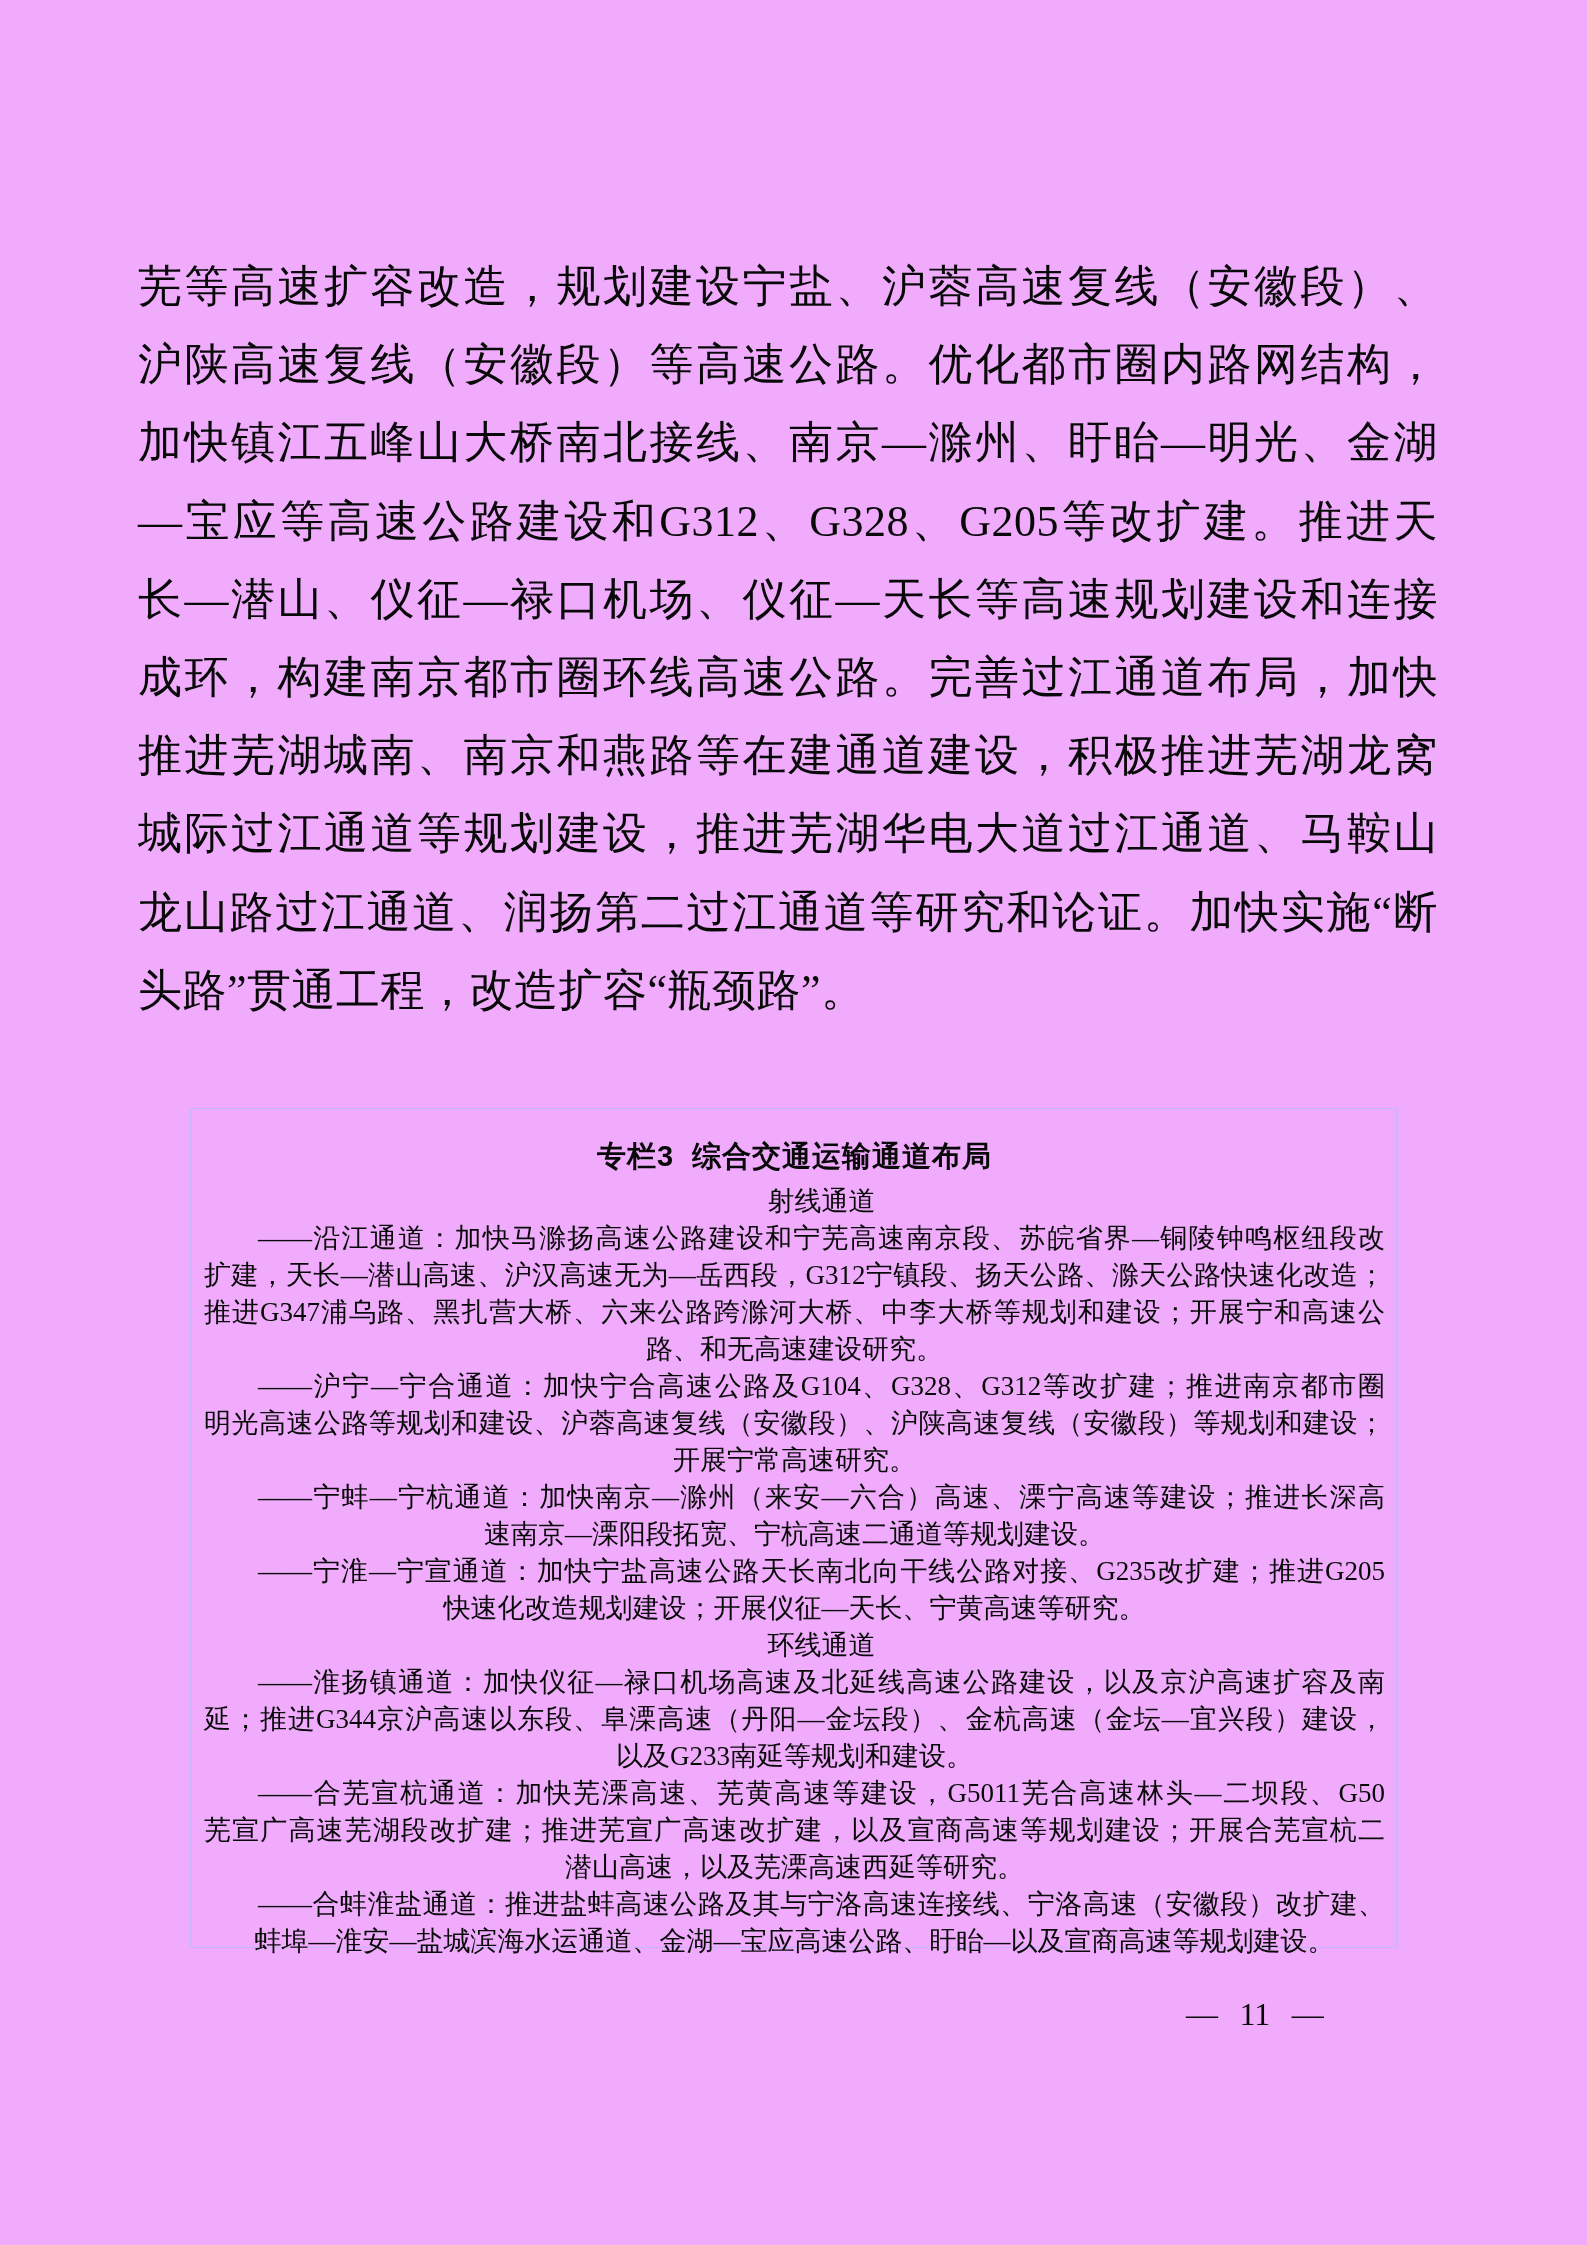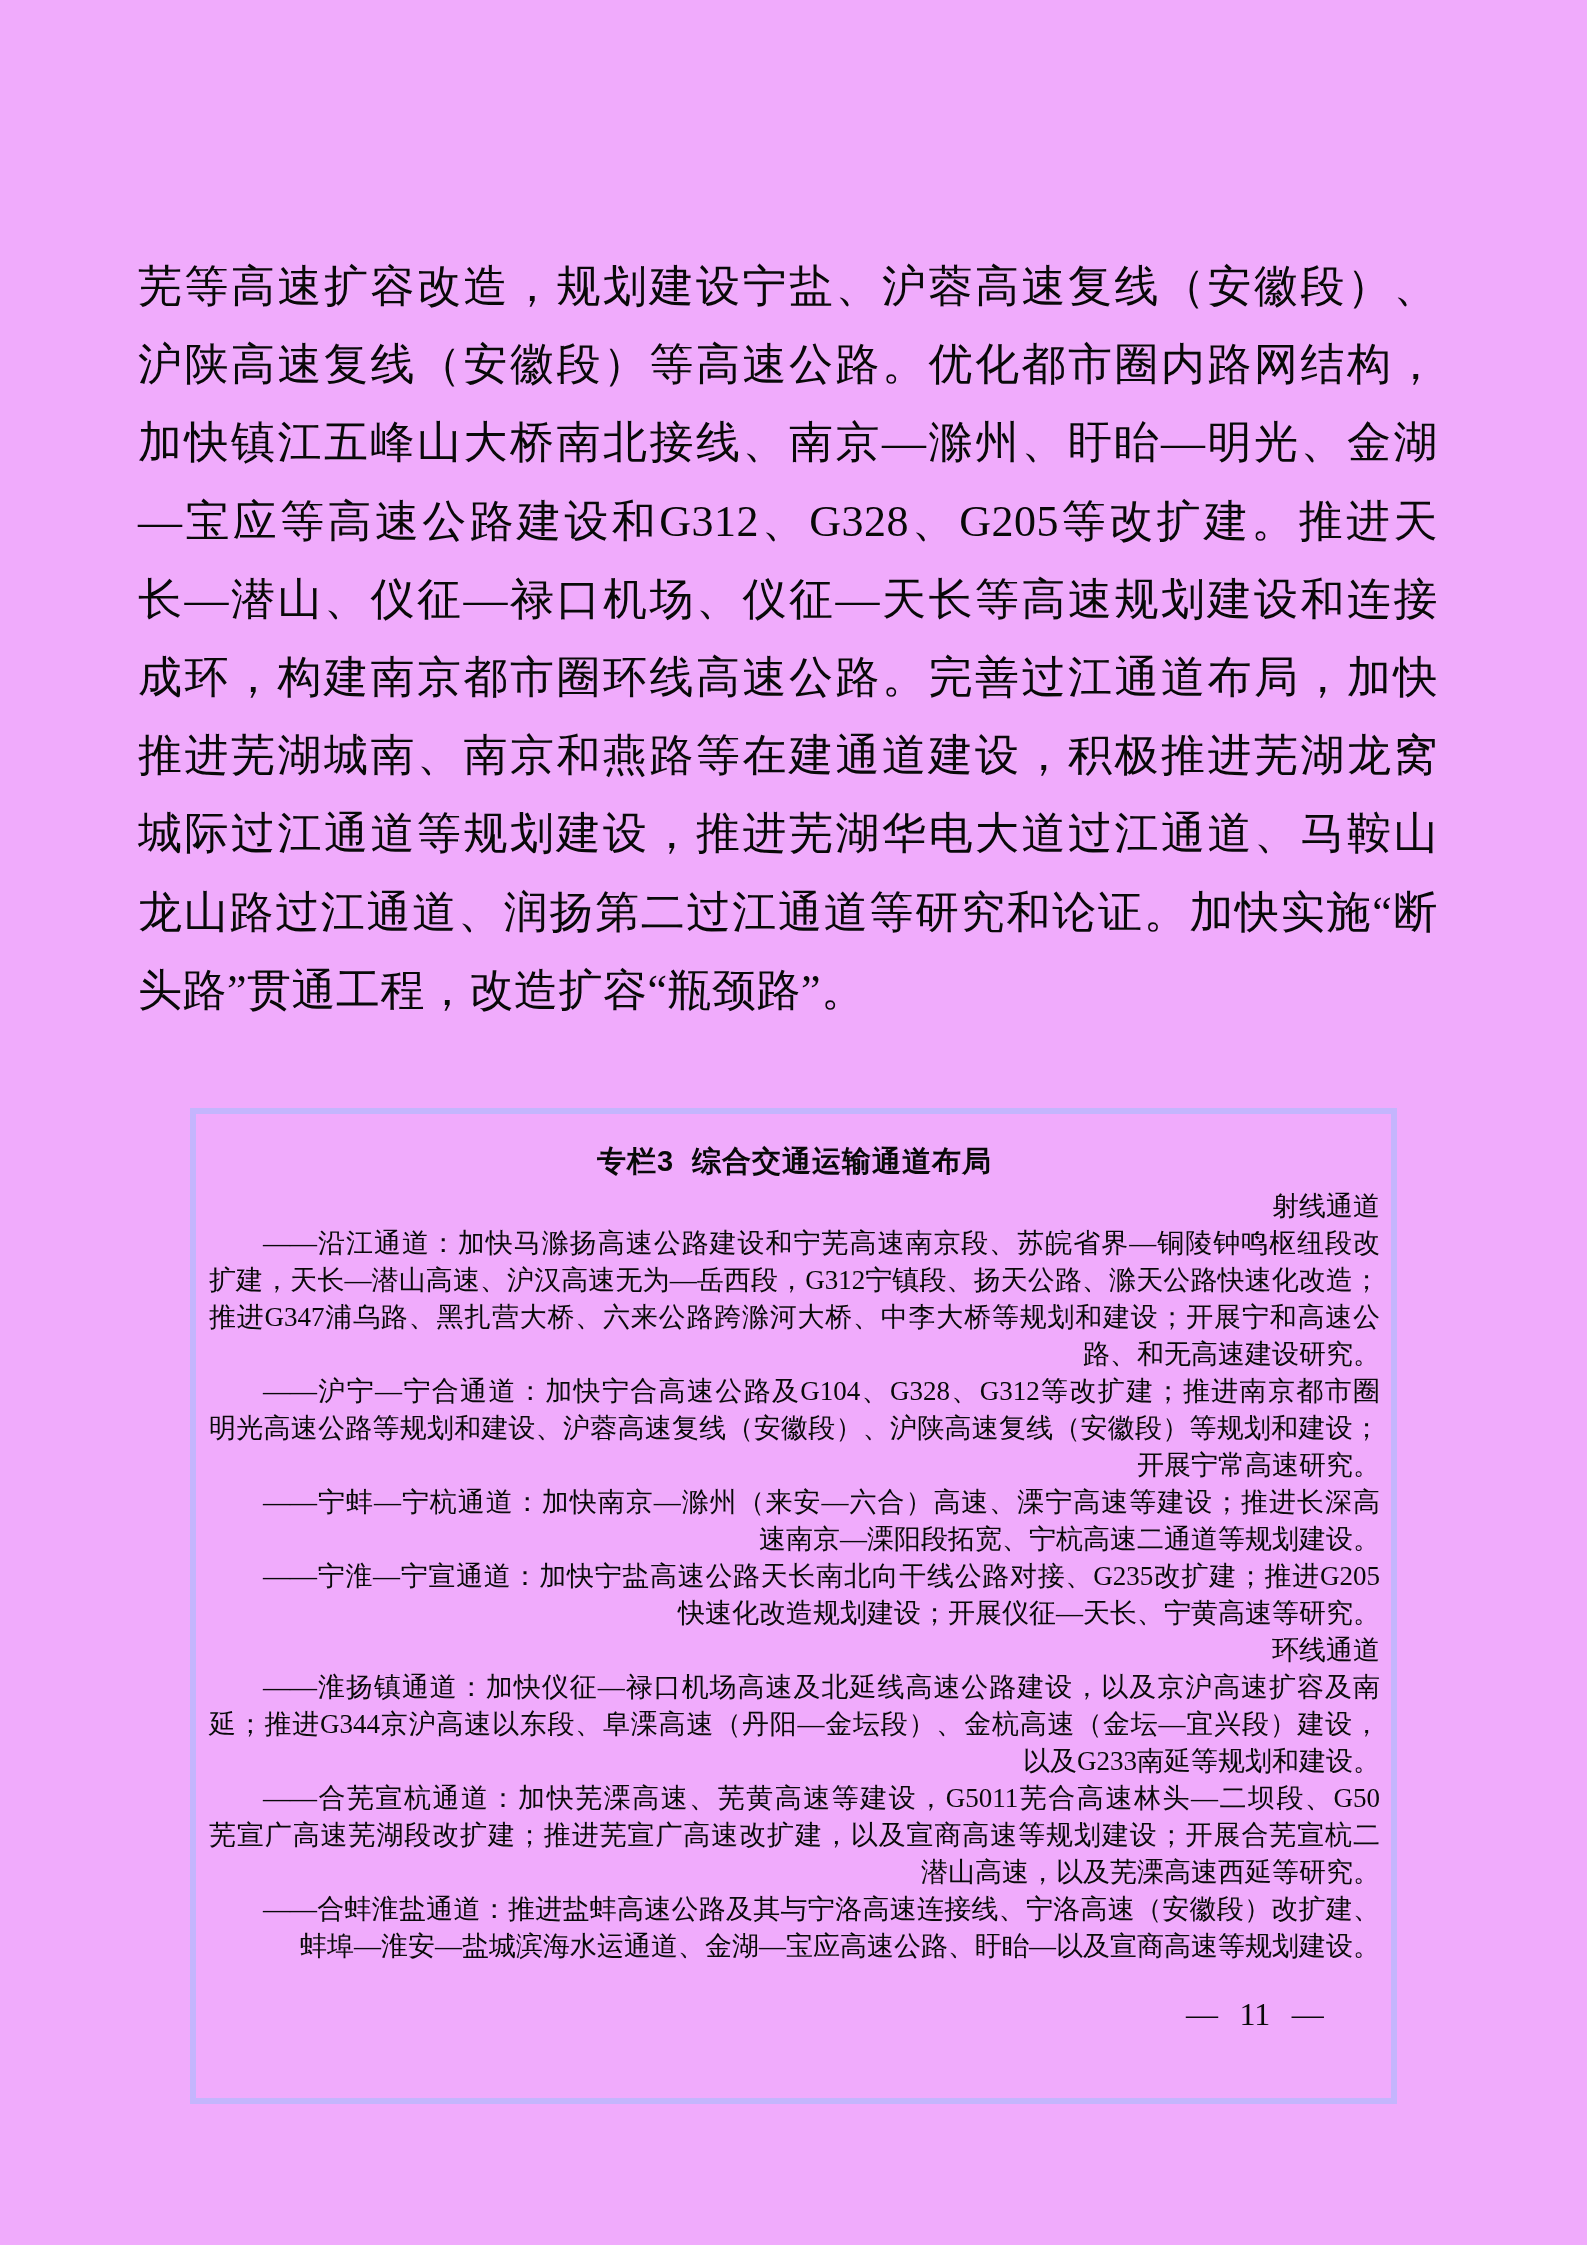--- a/index.html
+++ b/index.html
@@ -19,40 +19,40 @@
     line-height:78.2px;
     letter-spacing:0.5px;
     white-space:nowrap;
   }
   .bline{white-space:normal;}
   .bline.j{text-align:justify;text-align-last:justify;}
   
   .column-box{
     position:absolute;
     left:190px;top:1108px;
-    width:1207px;height:996px;
+    width:1207px;height:840px;
     box-sizing:border-box;
-    border:6px solid #c4b5fd;
+    border:1px solid #c4b5fd;
     padding:26px 11px 5px 13px;
   }
   .box-title{
     text-align:center;
     font-family:"Liberation Sans","DejaVu Sans",sans-serif;
     font-weight:bold;
     font-size:29px;
     line-height:42px;
     margin-bottom:6px;
     letter-spacing:1px;
   }
   .box-title .gap{display:inline-block;width:18px;}
   .box-body{
     font-size:27px;
     line-height:37px;
   }
-  .xline{text-align:right;}
+  .xline{text-align:center;}
   .xline.j{text-align:justify;text-align-last:justify;}
   .xline.ind{text-indent:2em;}
   
   .page-number{
     position:absolute;
     left:1186px;top:1996px;
     font-size:32px;
     word-spacing:0.42em;
     color:#090909;
   }

